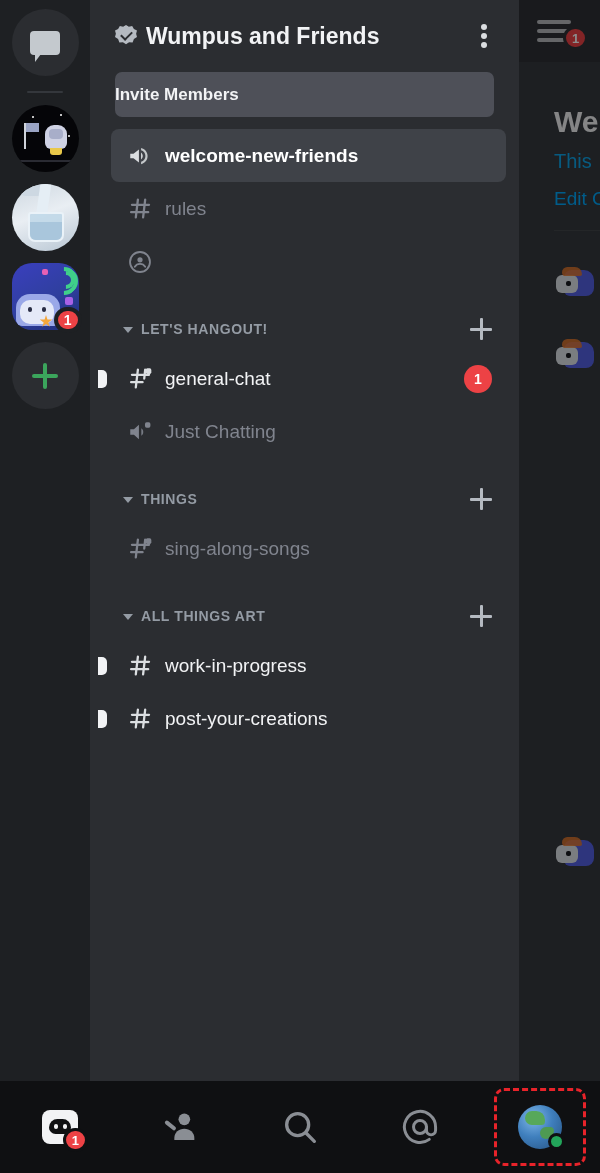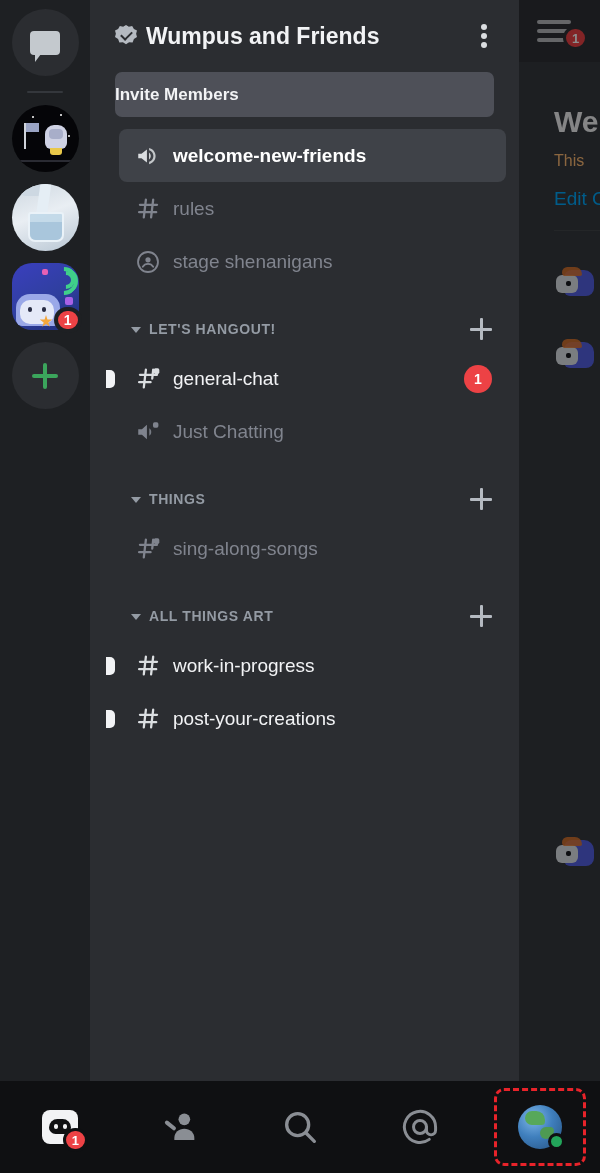--- a/index.html
+++ b/index.html
@@ -47,21 +47,21 @@
     display: flex; align-items: center; justify-content: center;
     padding: 0 6px;
     border: 3px solid #2f3136;
   }
   .content-body { padding: 40px 0 0 35px; }
   .welcome-title {
     color: #f2f3f5; font-size: 30px; font-weight: bold;
     white-space: nowrap; line-height: 40px;
   }
   .welcome-sub {
-    color: #fdba74; font-size: 16px; white-space: nowrap;
+    color: #0ea5e9; font-size: 20px; white-space: nowrap;
     line-height: 38px;
   }
   .edit-link {
     color: #00a8fc; font-size: 19px; white-space: nowrap;
     line-height: 38px;
   }
   .content-divider {
     margin: 12px 0 0 0; width: 120px; height: 1px; background: #42454a;
   }
   .msg-row { display: flex; align-items: center; height: 38px; margin-top: 34px; }
@@ -229,21 +229,21 @@
   .more-dots i:nth-child(3) { top: 19px; }
 
   .invite-btn {
     margin: 0 25px;
     height: 45px; border-radius: 7px;
     background: #4e5058;
     display: flex; align-items: center; justify-content: flex-start;
     color: #f2f3f5; font-size: 17px; font-weight: bold;
   }
 
-  .channel-list { padding: 12px 0 0 16px; }
+  .channel-list { padding: 12px 0 0 8px; }
 
   .channel-row {
     position: relative;
     display: flex; align-items: center;
     height: 53px;
     margin: 0 13px;
     padding: 0 14px 0 12px;
     border-radius: 8px;
   }
   .channel-row.selected { background: #3f4248; }
@@ -493,21 +493,20 @@
       </div>
 
       <div class="channel-row ch-muted">
         <span class="ch-icon">
           <svg class="nav-svg" width="26" height="26" viewBox="0 0 24 24" fill="none" stroke="currentColor" stroke-width="1.7">
             <circle cx="12" cy="12" r="9.2"></circle>
             <path d="M7.2 16.4a5.6 5.6 0 0 1 9.6 0" stroke-linecap="round"></path>
             <circle cx="12" cy="10" r="2.4" fill="currentColor" stroke="none"></circle>
           </svg>
         </span>
-        <span class="ch-label">stage shenanigans</span>
       </div>
 
       <div class="cat-header">
         <span class="cat-chevron"></span>
         <span class="cat-label">LET'S HANGOUT!</span>
         <span class="cat-plus"></span>
       </div>
 
       <div class="channel-row ch-unread">
         <span class="unread-pill"></span>

